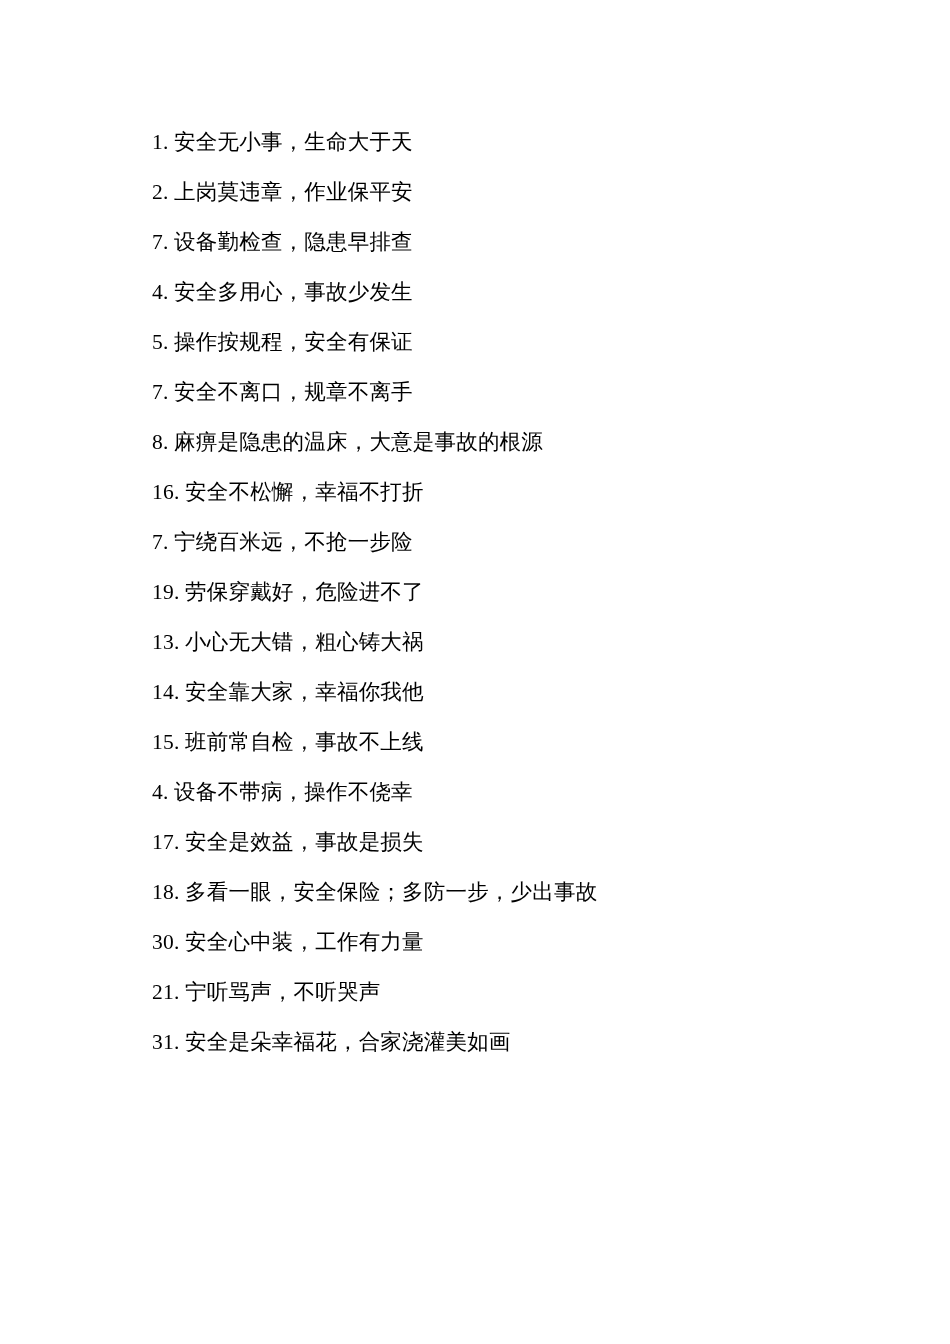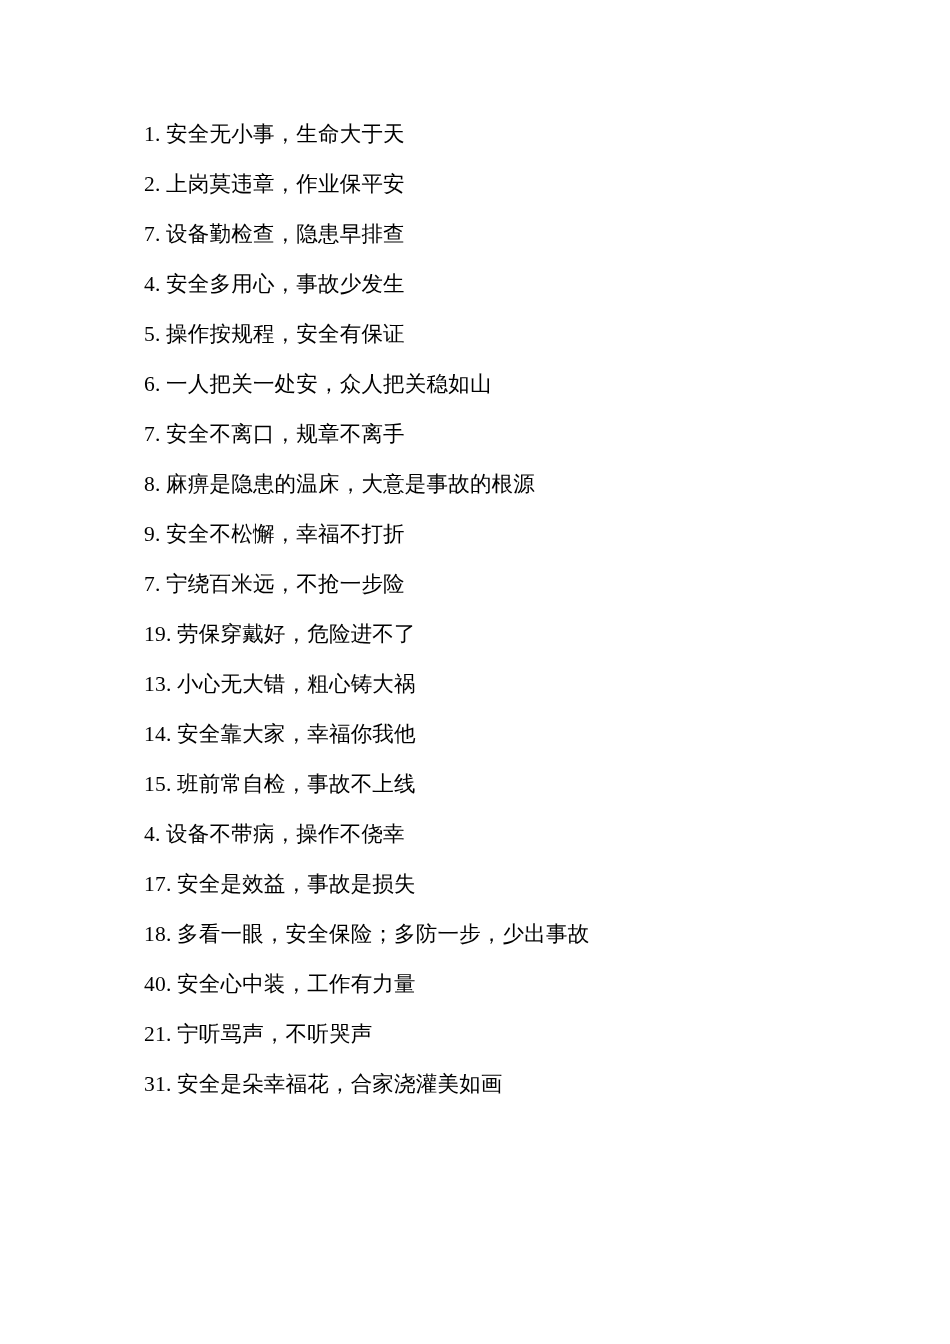--- a/index.html
+++ b/index.html
@@ -16,21 +16,21 @@
   }
   .page {
     box-sizing: border-box;
     width: 950px;
     height: 1344px;
     padding: 120px 110px 40px 140px;
     background: #ffffff;
   }
   .list {
     list-style: none;
-    margin: 4px;
+    margin: 12px;
     padding: 0;
   }
   .list-item {
     font-size: 21.5px;
     line-height: 1.0;
     margin: 0 0 28.5px 0;
     white-space: nowrap;
     letter-spacing: 0.2px;
     font-weight: 400;
   }
@@ -38,29 +38,28 @@
 </head>
 <body>
 
 <div class="page">
   <ul class="list">
     <li class="list-item">1. 安全无小事，生命大于天</li>
     <li class="list-item">2. 上岗莫违章，作业保平安</li>
     <li class="list-item">7. 设备勤检查，隐患早排查</li>
     <li class="list-item">4. 安全多用心，事故少发生</li>
     <li class="list-item">5. 操作按规程，安全有保证</li>
-    <li class="list-item">6. 一人把关一处安，众人把关稳如山</li>
     <li class="list-item">7. 安全不离口，规章不离手</li>
     <li class="list-item">8. 麻痹是隐患的温床，大意是事故的根源</li>
-    <li class="list-item">9. 安全不松懈，幸福不打折</li>
+    <li class="list-item">16. 安全不松懈，幸福不打折</li>
     <li class="list-item">7. 宁绕百米远，不抢一步险</li>
     <li class="list-item">19. 劳保穿戴好，危险进不了</li>
     <li class="list-item">13. 小心无大错，粗心铸大祸</li>
     <li class="list-item">14. 安全靠大家，幸福你我他</li>
     <li class="list-item">15. 班前常自检，事故不上线</li>
     <li class="list-item">4. 设备不带病，操作不侥幸</li>
     <li class="list-item">17. 安全是效益，事故是损失</li>
     <li class="list-item">18. 多看一眼，安全保险；多防一步，少出事故</li>
-    <li class="list-item">40. 安全心中装，工作有力量</li>
+    <li class="list-item">30. 安全心中装，工作有力量</li>
     <li class="list-item">21. 宁听骂声，不听哭声</li>
     <li class="list-item">31. 安全是朵幸福花，合家浇灌美如画</li>
   </ul>
 </div>
 
 </body></html>

